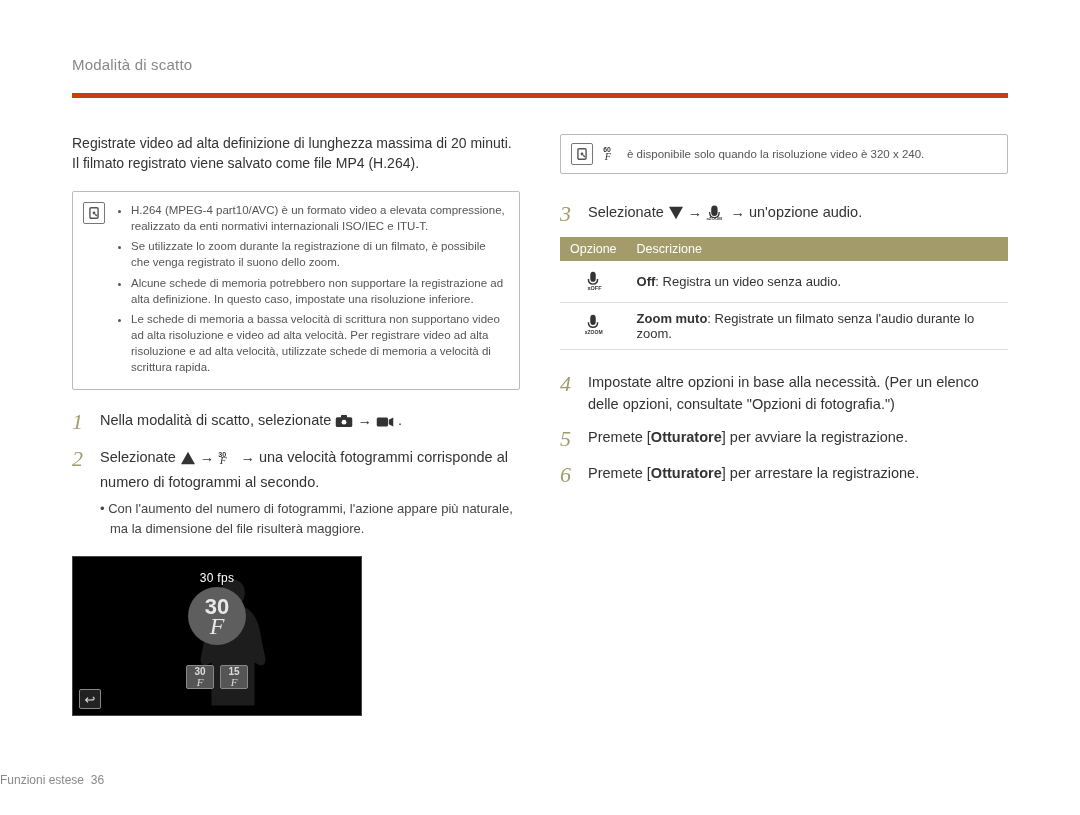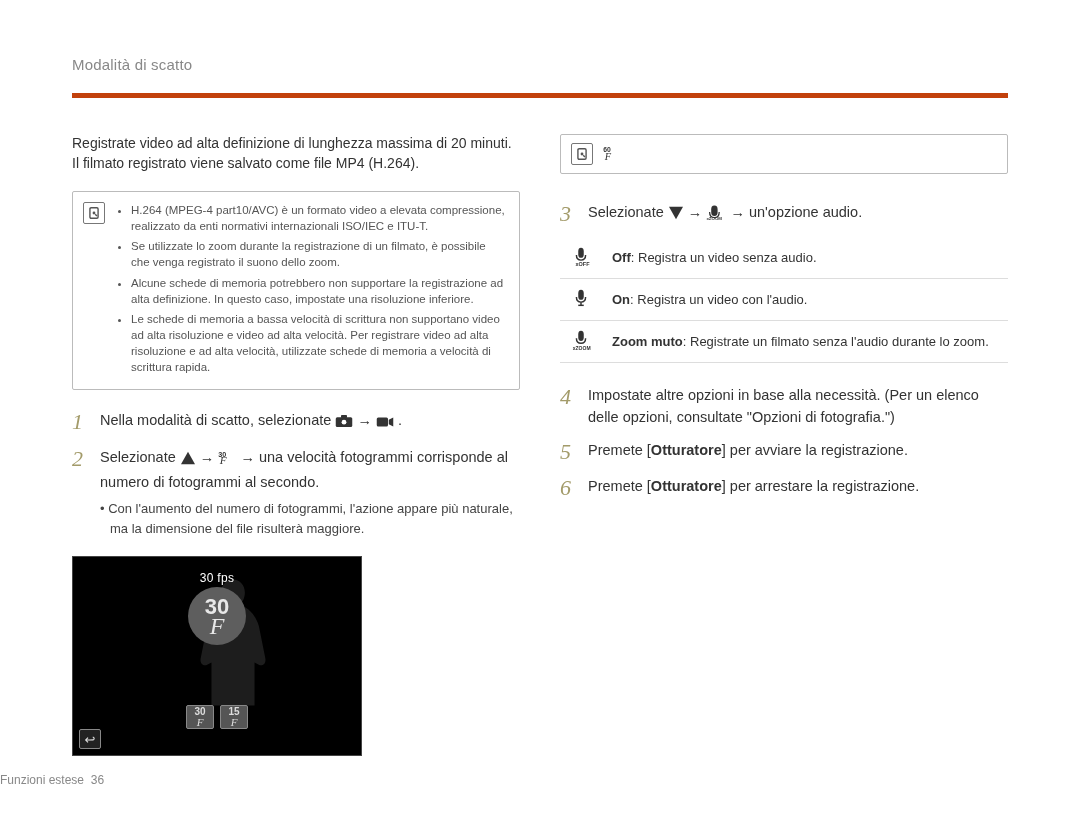--- a/index.html
+++ b/index.html
@@ -90,21 +90,21 @@
     padding-left: 10px;
     text-indent: -10px;
   }
   .inline-icon {
     display: inline-block;
     vertical-align: -3px;
   }
   .preview-box {
     margin-top: 18px;
     width: 290px;
-    height: 200px;
+    height: 160px;
     background: #000;
     position: relative;
     border: 1px solid #444;
   }
   .preview-box .silhouette {
     position: absolute;
     left: 115px; top: 14px;
     width: 90px; height: 140px;
     opacity: 0.14;
   }
@@ -289,20 +289,21 @@
             <line x1="14" y1="14" x2="17" y2="17"></line>
           </svg>
       </div>
       <div class="note-text">
         <span class="inline-icon">
           <svg width="18" height="16" viewBox="0 0 22 20">
               <text x="0" y="9" font-size="8.5" font-weight="bold" fill="#333">60</text>
               <text x="2" y="19" font-size="13" font-family="Georgia" font-style="italic" fill="#333">F</text>
             </svg>
         </span>
+        <span> è disponibile solo quando la risoluzione video è 320 x 240.</span>
       </div>
     </div>
 
     <div class="step" style="margin-top:28px;">
       <div class="step-num">3</div>
       <div class="step-body">
         <span>Selezionate </span>
         <span class="inline-icon">
           <svg width="16" height="14" viewBox="0 0 20 18">
               <polygon points="1,1 19,1 10,17" fill="#333"></polygon>
@@ -315,44 +316,37 @@
               <path d="M4 10 c0 4 2 7 6 7 c4 0 6 -3 6 -7" stroke="#333" stroke-width="1.6" fill="none"></path>
               <text x="0" y="20" font-size="5.5" font-weight="bold" fill="#333">xZOOM</text>
             </svg>
         </span>
         <span> → un'opzione audio.</span>
       </div>
     </div>
 
     <table class="opt-table">
       <tbody>
+          <tr class="opt-head">
+        <td>Opzione</td>
+        <td>Descrizione</td>
+      </tr>
       <tr class="opt-row">
         <td class="ic">
           <svg width="22" height="22" viewBox="0 0 24 24">
                 <path d="M12 3 c2.2 0 3 1.5 3 4 l0 3 c0 2.5 -.8 4 -3 4 c-2.2 0 -3 -1.5 -3 -4 l0 -3 c0 -2.5 .8 -4 3 -4 z" fill="#333"></path>
                 <path d="M7 11 c0 3.2 1.8 5.5 5 5.5 c3.2 0 5 -2.3 5 -5.5" stroke="#333" stroke-width="1.6" fill="none"></path>
                 <text x="6" y="23" font-size="6" font-weight="bold" fill="#333">xOFF</text>
               </svg>
         </td>
         <td class="lab"><b>Off</b><span>: Registra un video senza audio.</span></td>
       </tr>
       <tr class="opt-row">
         <td class="ic">
           <svg width="22" height="22" viewBox="0 0 24 24">
-                <path d="M12 3 c2.2 0 3 1.5 3 4 l0 3 c0 2.5 -.8 4 -3 4 c-2.2 0 -3 -1.5 -3 -4 l0 -3 c0 -2.5 .8 -4 3 -4 z" fill="#333"></path>
-                <path d="M7 11 c0 3.2 1.8 5.5 5 5.5 c3.2 0 5 -2.3 5 -5.5" stroke="#333" stroke-width="1.6" fill="none"></path>
-                <line x1="12" y1="16.5" x2="12" y2="20" stroke="#333" stroke-width="1.6"></line>
-                <line x1="9" y1="20" x2="15" y2="20" stroke="#333" stroke-width="1.6"></line>
-              </svg>
-        </td>
-        <td class="lab"><b>On</b><span>: Registra un video con l'audio.</span></td>
-      </tr>
-      <tr class="opt-row">
-        <td class="ic">
-          <svg width="22" height="22" viewBox="0 0 24 24">
                 <path d="M12 2 c2.2 0 3 1.5 3 4 l0 3 c0 2.5 -.8 4 -3 4 c-2.2 0 -3 -1.5 -3 -4 l0 -3 c0 -2.5 .8 -4 3 -4 z" fill="#333"></path>
                 <path d="M7 10 c0 3.2 1.8 5.5 5 5.5 c3.2 0 5 -2.3 5 -5.5" stroke="#333" stroke-width="1.6" fill="none"></path>
                 <text x="3" y="23" font-size="5.5" font-weight="bold" fill="#333">xZOOM</text>
               </svg>
         </td>
         <td class="lab"><b>Zoom muto</b><span>: Registrate un filmato senza l'audio durante lo zoom.</span></td>
       </tr>
     </tbody>
       </table>
 

